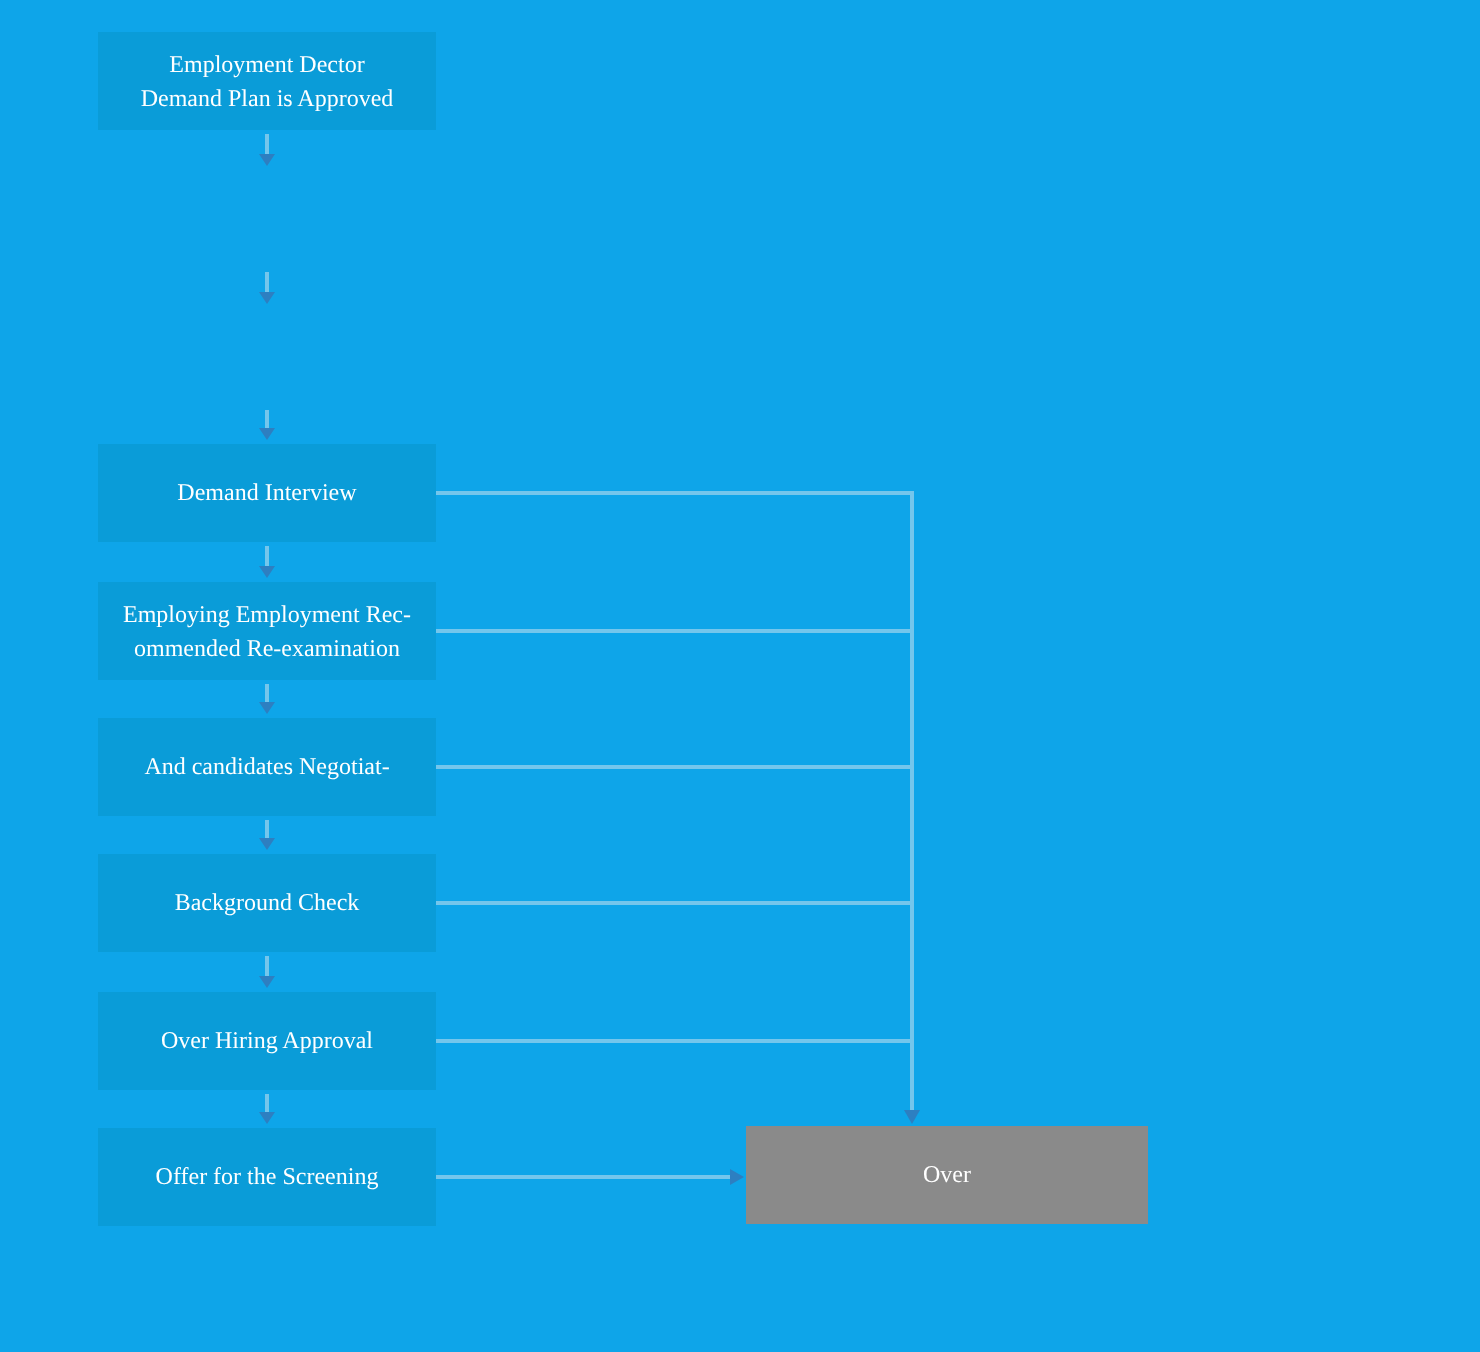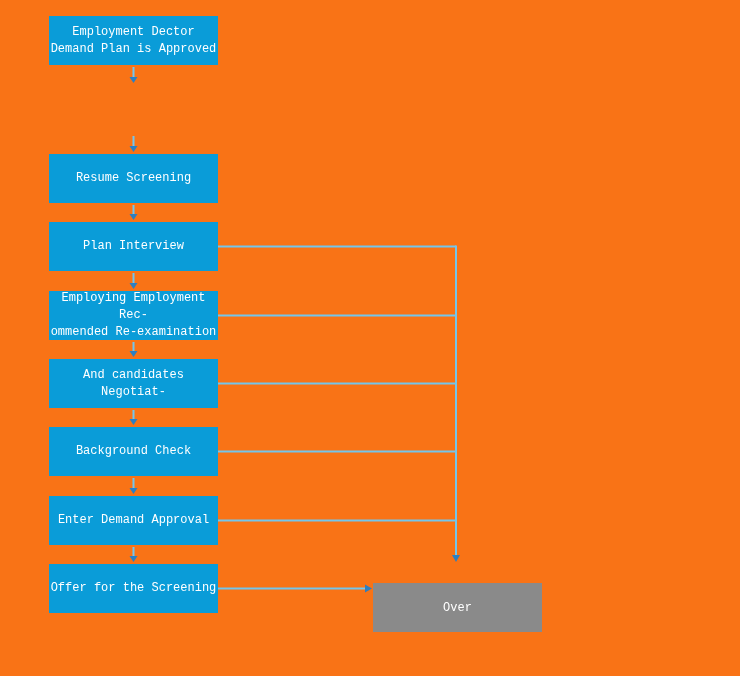--- a/index.html
+++ b/index.html
@@ -1,21 +1,21 @@
 <!DOCTYPE html>
 <html style="--box-blue: #0a9cd8; --box-gray: #8a8a8a; --connector: #74c6ec; --arrowhead: #2d7fc1;"><head>
 <meta charset="utf-8">
 <style>
   html, body { margin: 0; padding: 0; background: #ffffff; }
   #canvas {
     position: relative;
     width: 740px;
     height: 676px;
-    background: #f97316;
-    font-family: Liberation Mono, monospace;
+    background: #0ea5e9;
+    font-family: Liberation Serif, serif;
     overflow: hidden;
   }
   .flow-box {
     position: absolute;
     left: 49px;
     width: 169px;
     height: 49px;
     background: var(--box-blue, #0a9cd8);
     color: #ffffff;
     font-size: 12px;
@@ -23,30 +23,29 @@
     display: flex;
     align-items: center;
     justify-content: center;
     text-align: center;
     white-space: pre-line;
   }
   .end-box {
     position: absolute;
     left: 373px;
     top: 563px;
-    width: 169px;
+    width: 201px;
     height: 49px;
     background: var(--box-gray, #8a8a8a);
     color: #ffffff;
     font-size: 12px;
     display: flex;
     align-items: center;
     justify-content: center;
     text-align: center;
-    margin-top: 20px;
   }
   svg.connector-layer {
     position: absolute;
     left: 0; top: 0;
     width: 740px;
     height: 676px;
     pointer-events: none;
   }
   svg .cline { stroke: var(--connector, #74c6ec); stroke-width: 2; fill: none; }
   svg .ahead { fill: var(--arrowhead, #2d7fc1); stroke: none; }
@@ -103,23 +102,22 @@
     </g>
 
     <g>
       <line class="cline" x1="218" y1="588.5" x2="365" y2="588.5"></line>
       <path class="ahead" d="M365,584.5 L365,592.5 L372,588.5 Z"></path>
     </g>
   </svg>
 
   <div class="flow-box" style="top:16px">Employment Dector
 Demand Plan is Approved</div>
-  <div class="flow-box" style="top:154px">Resume Screening</div>
-  <div class="flow-box" style="top:222px">Plan Interview</div>
+  <div class="flow-box" style="top:222px">Demand Interview</div>
   <div class="flow-box" style="top:291px">Employing Employment Rec-
 ommended Re-examination</div>
   <div class="flow-box" style="top:359px">And candidates Negotiat-</div>
   <div class="flow-box" style="top:427px">Background Check</div>
-  <div class="flow-box" style="top:496px">Enter Demand Approval</div>
+  <div class="flow-box" style="top:496px">Over Hiring Approval</div>
   <div class="flow-box" style="top:564px">Offer for the Screening</div>
 
   <div class="end-box">Over</div>
 </div>
 
 </body></html>

